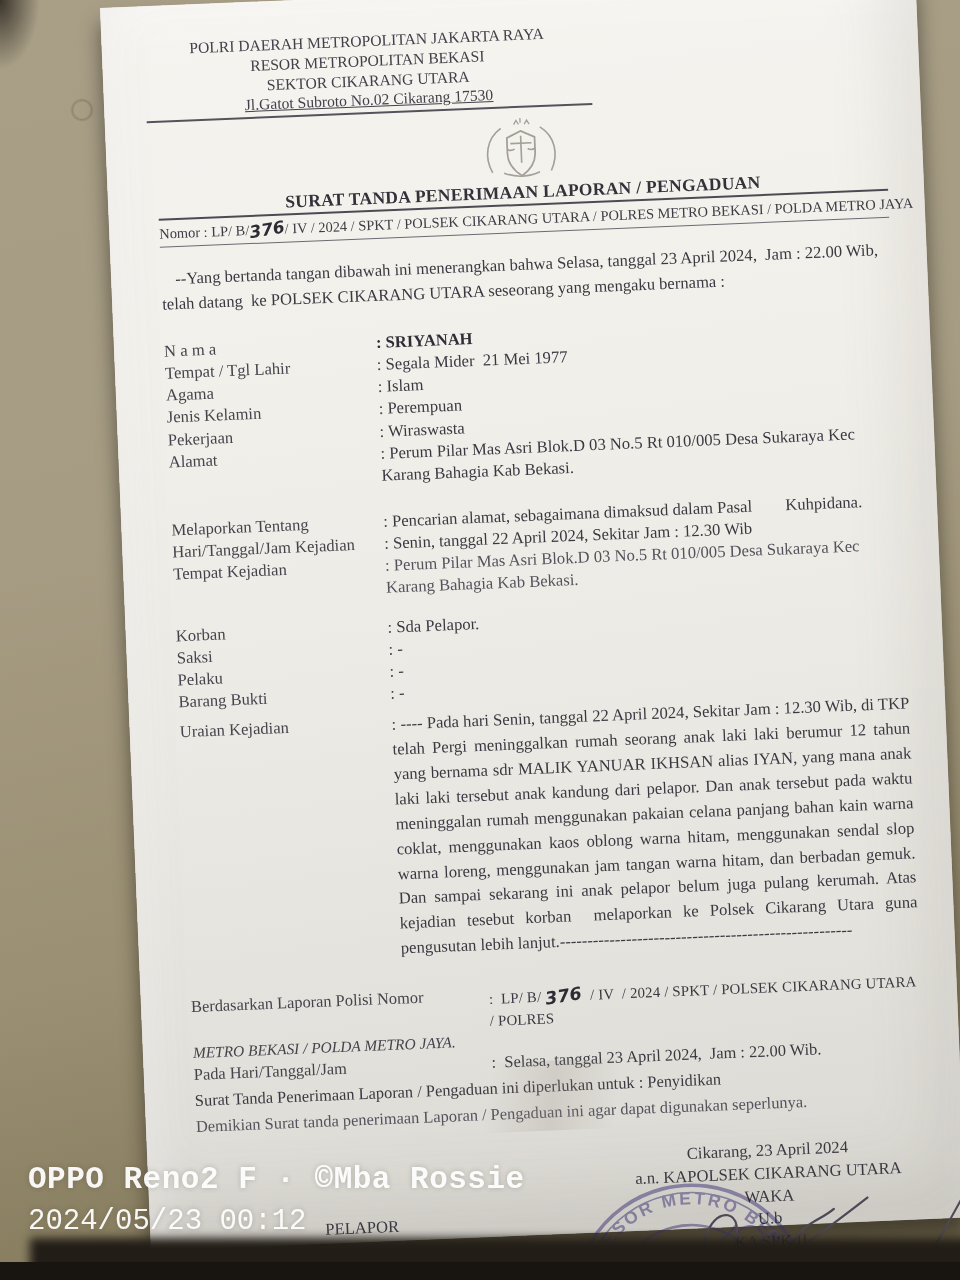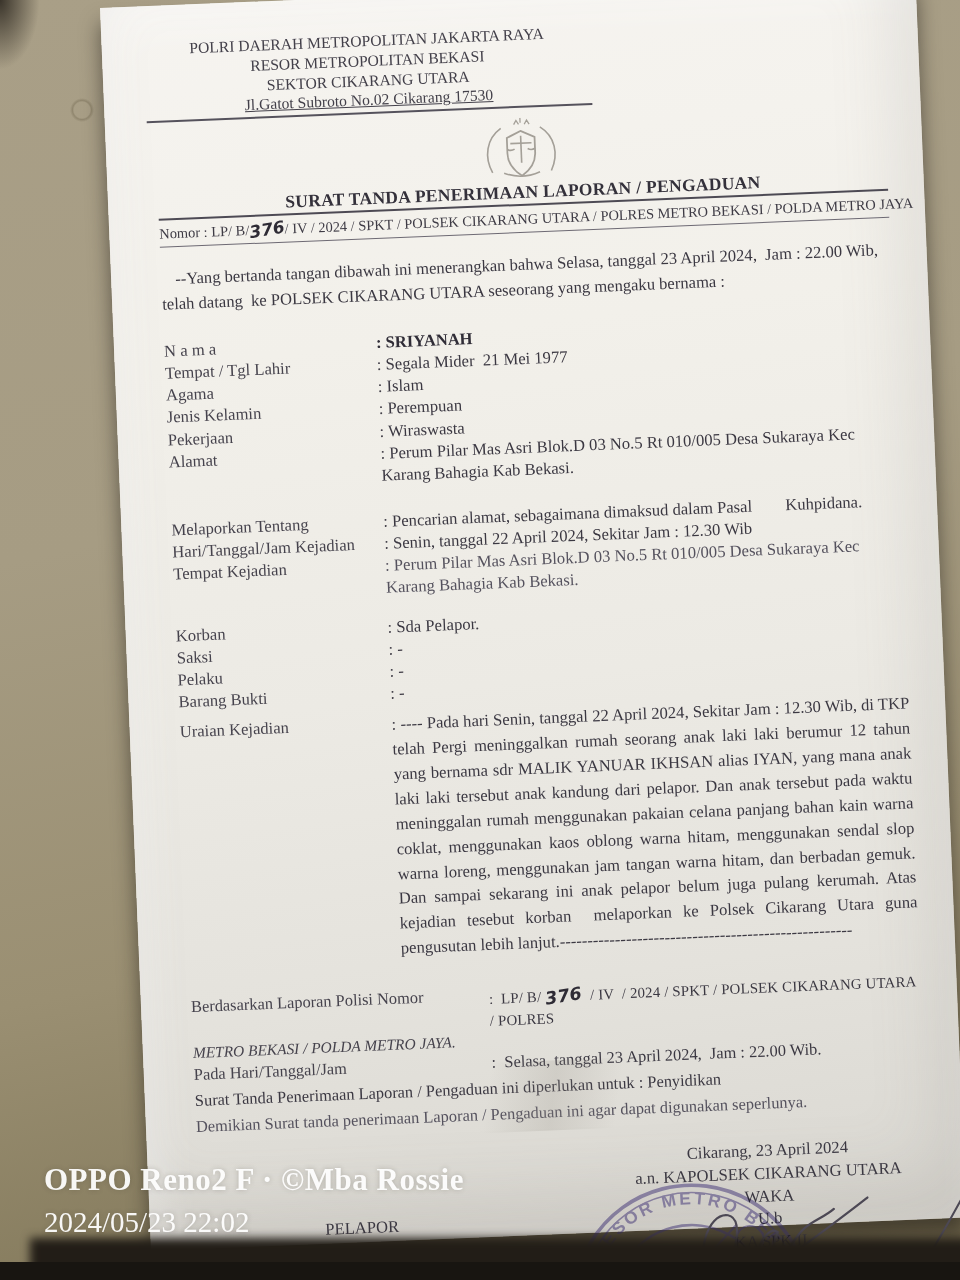--- a/index.html
+++ b/index.html
@@ -61,22 +61,22 @@
   .left-block{position:absolute;left:62px;top:72px;width:200px;text-align:center;font-size:16.6px;}
 
   .stamp{position:absolute;left:362px;top:44px;width:252px;height:252px;opacity:0.62;
     transform:rotate(-12deg);mix-blend-mode:multiply;}
   .sig-officer{position:absolute;left:452px;top:62px;width:230px;height:140px;}
   .sig-reporter{margin:10px auto 0 auto;display:block;}
   .big-strokes{position:absolute;left:545px;top:18px;width:270px;height:368px;}
   .crease{position:absolute;left:0;right:0;top:1070px;height:70px;
     background:linear-gradient(100deg, rgba(0,0,0,0) 42%, rgba(150,145,135,0.22) 50%, rgba(0,0,0,0) 58%);}
 
-  .watermark{position:absolute;left:44px;top:1162px;color:rgba(255,255,255,0.94);
-    font-family:Liberation Serif, serif;text-shadow:0 0 5px rgba(60,55,45,0.25);}
+  .watermark{position:absolute;left:28px;top:1162px;color:rgba(255,255,255,0.94);
+    font-family:Liberation Mono, monospace;text-shadow:0 0 5px rgba(60,55,45,0.25);}
   .wm1{font-size:31px;font-weight:bold;letter-spacing:0.5px;}
   .wm2{font-size:29px;font-weight:500;margin-top:8px;}
 </style>
 </head>
 <body>
 
 <div class="photo">
   <div class="corner-dark"></div>
 
   <div class="paper">
@@ -245,15 +245,15 @@
 
     </div>
     <div class="crease"></div>
   </div>
 
   <div class="floor-shadow"></div>
   <div class="floor-strip"></div>
 
   <div class="watermark">
     <div class="wm1">OPPO Reno2 F · ©Mba Rossie</div>
-    <div class="wm2">2024/05/23 22:02</div>
+    <div class="wm2">2024/05/23 00:12</div>
   </div>
 </div>
 
 </body></html>

